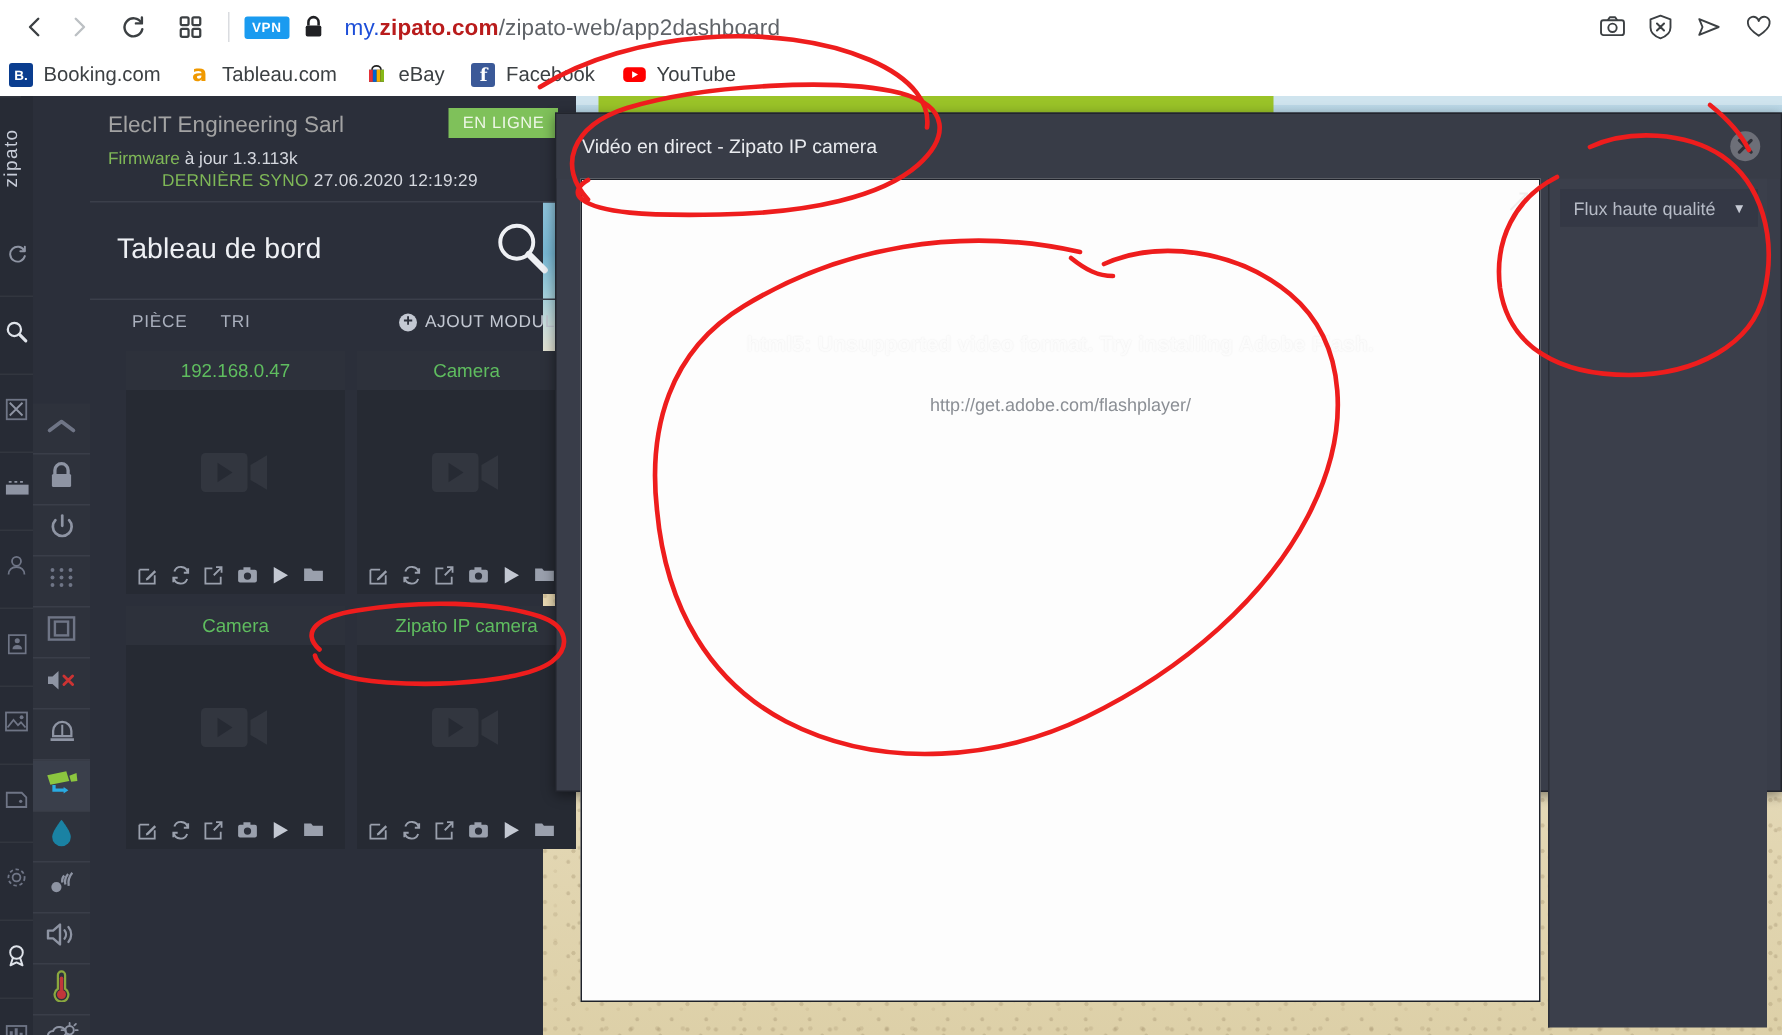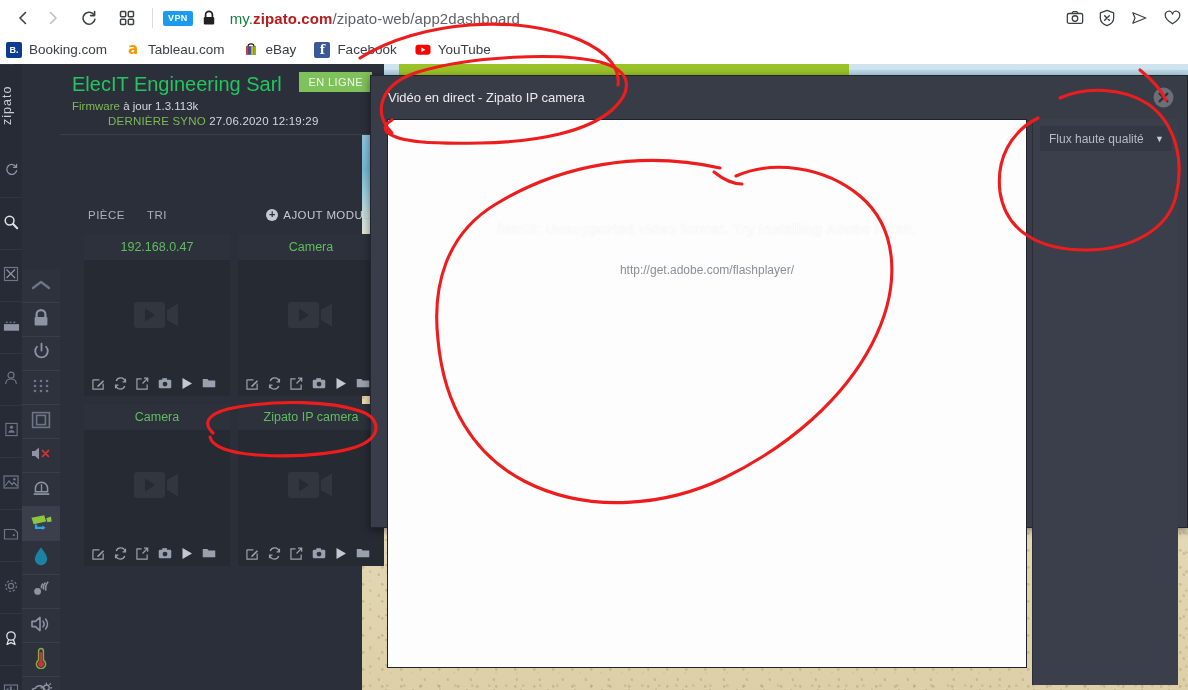--- a/index.html
+++ b/index.html
@@ -26,21 +26,21 @@
   .vpn-badge {
     background: #1a9bf0; color: #fff; font-size: 9px; font-weight: bold;
     padding: 2px 5px; border-radius: 2px; letter-spacing: .4px; line-height: 11px;
   }
   .lock-icon { margin-left: 9px; display: flex; align-items: center; }
   .url-text {
     margin-left: 14px; font-size: 15px; color: #5f6368; letter-spacing: .1px;
     white-space: nowrap;
   }
   .url-text b { color: #b91c1c; font-weight: 700; }
-  .url-text .scheme { color: #15803d; }
+  .url-text .scheme { color: #1d4ed8; }
   .toolbar-right {
     position: absolute; right: 6px; top: 0; height: 36px;
     display: flex; align-items: center; gap: 14px; color: #3c4043;
   }
   .toolbar-right span { display: flex; align-items: center; }
 
   
   .bookmarks {
     position: absolute; left: 0; top: 36px; width: 1188px; height: 28px;
     background: #fff; display: flex; align-items: center; gap: 0px;
@@ -119,21 +119,21 @@
 
   
   .zp-panel {
     position: absolute; left: 22px; top: 0; width: 340px; height: 626px;
     background: #2b2f3a;
   }
   .zp-head {
     position: absolute; left: 38px; top: 0; width: 324px; height: 71px;
     background: #2b2f3a; border-bottom: 1px solid #3b3f4a; padding: 9px 12px 0 12px;
   }
-  .zp-title { color: #22c55e; font-size: 20px; line-height: 22px; }
+  .zp-title { color: #a3a3a3; font-size: 15px; line-height: 22px; }
   .zp-fw { font-size: 11.5px; margin-top: 5px; color: #d4d7de; }
   .zp-fw .lbl { color: #7fb857; }
   .zp-sync { font-size: 11.5px; margin-top: 3px; color: #d4d7de; letter-spacing: .2px; margin-left: 36px;}
   .zp-sync .lbl { color: #7fb857; }
   .badge-online {
     position: absolute; right: 12px; top: 8px; background: #7fc15a; color: #eef7e6;
     font-size: 11px; padding: 4px 9px; letter-spacing: .4px;
   }
   .zp-dash {
     position: absolute; left: 38px; top: 71px; width: 324px; height: 65px;
@@ -427,20 +427,29 @@
         <div class="zp-fw">
           <span class="lbl">Firmware</span>
           <span>à jour 1.3.113k</span>
         </div>
         <div class="zp-sync">
           <span class="lbl">DERNIÈRE SYNO</span>
           <span>27.06.2020 12:19:29</span>
         </div>
       </div>
 
+      <div class="zp-dash">
+        <div class="zp-dash-title">Tableau de bord</div>
+        <div>
+          <svg width="40" height="40" viewBox="0 0 40 40">
+              <circle cx="16.5" cy="16.5" r="11" fill="none" stroke="#eef0f4" stroke-width="2.6"></circle>
+              <path d="M24.5 24.5 L35 35" stroke="#eef0f4" stroke-width="4.4" stroke-linecap="round"></path>
+            </svg>
+        </div>
+      </div>
 
       <div class="zp-toolbar">
         <div class="zp-tb-item">PIÈCE</div>
         <div class="zp-tb-item">TRI</div>
         <div class="zp-add">
           <span class="plus-circle">+</span>
           <span>AJOUT MODULE</span>
         </div>
       </div>
 

